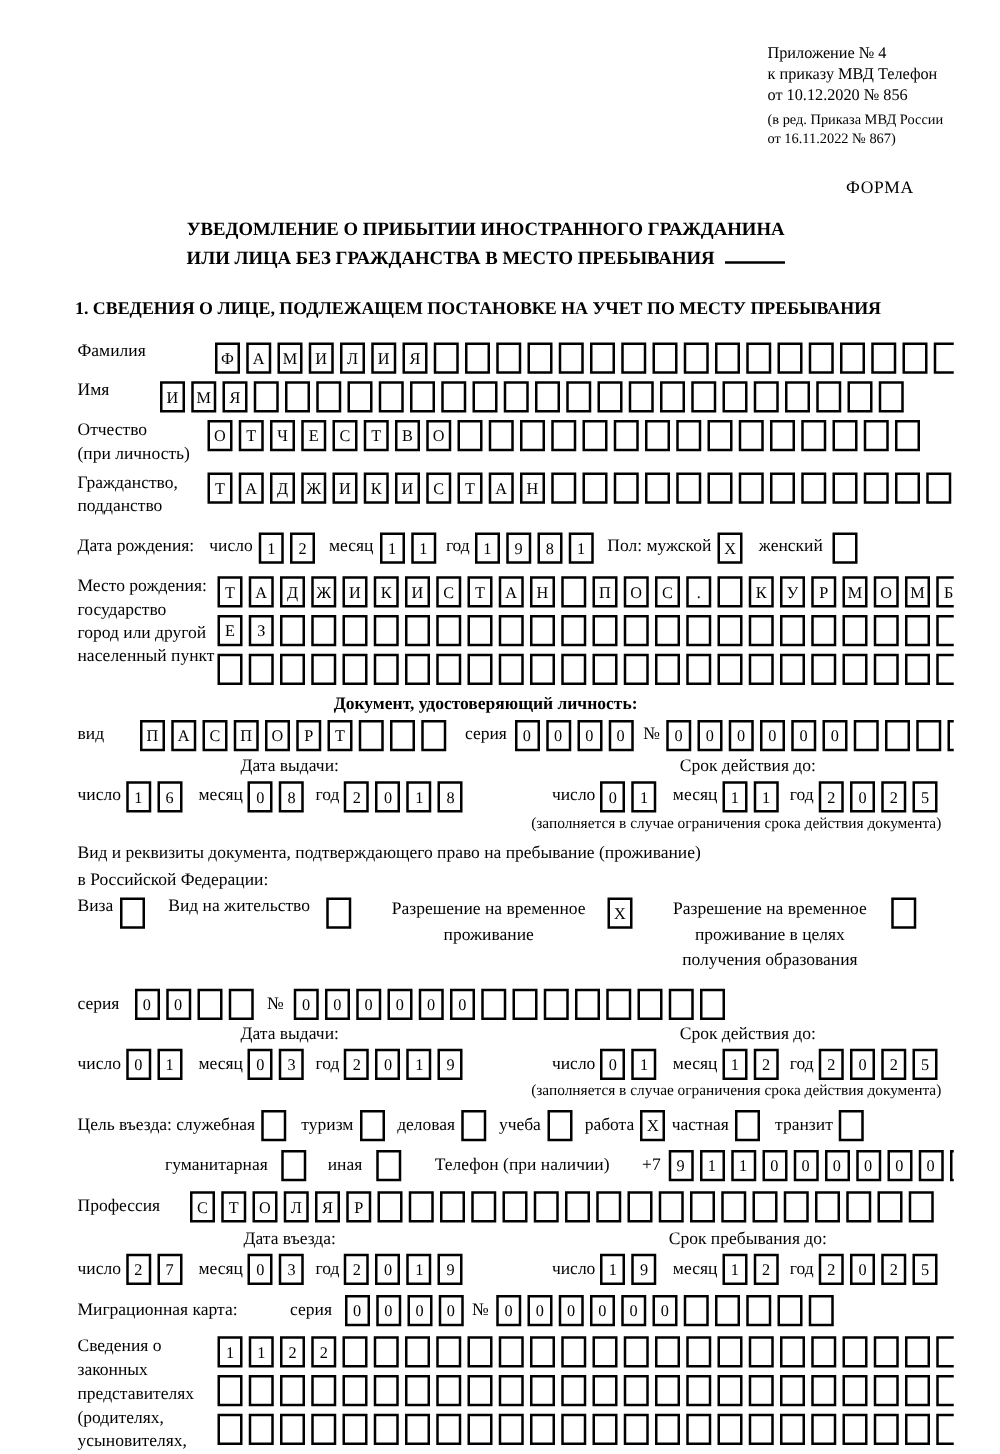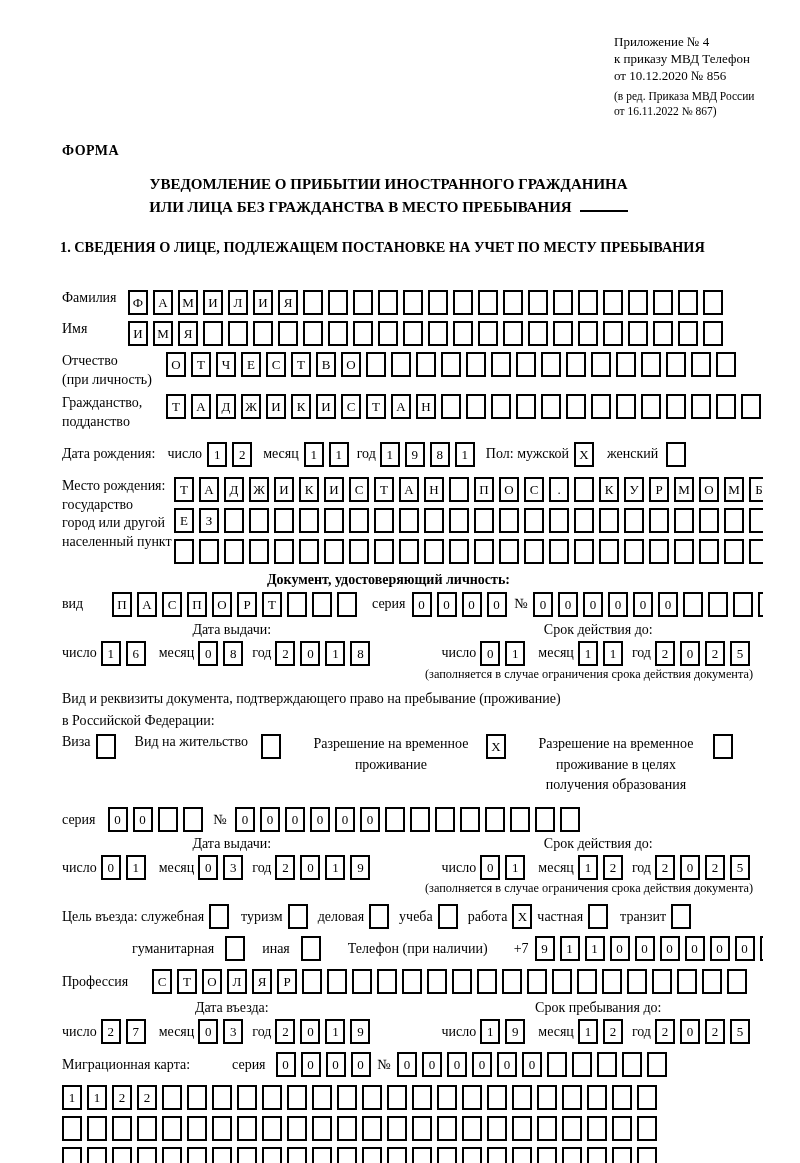--- a/index.html
+++ b/index.html
@@ -3,21 +3,21 @@
 <meta charset="utf-8">
 <style>
   html,body{margin:0;padding:0;background:#fff;}
   .page{
     width:763px;height:1163px;box-sizing:border-box;background:#fff;color:#000;
     font-family:"Liberation Serif","DejaVu Serif",serif;
     padding:34px 8px 0 62px;overflow:hidden;position:relative;font-size:14px;
   }
   .annex{margin-left:552px;font-size:13px;line-height:1.3;}
   .annex-note{margin-left:552px;font-size:11.5px;line-height:1.3;margin-top:4px;}
-  .forma{font-weight:bold;font-size:14px;padding-right:24px;margin-top:24px;letter-spacing:.5px;}
+  .forma{font-weight:normal;font-size:14px;text-align:right;padding-right:24px;margin-top:24px;letter-spacing:.5px;}
   .title{font-weight:bold;font-size:15px;text-align:center;margin-top:14px;line-height:1.55;margin-left:-40px;}
   .uline{display:inline-block;width:48px;border-bottom:2px solid #000;margin-left:8px;}
   .sec1{font-weight:bold;font-size:14.3px;margin-top:20px;margin-left:-2px;}
   .frow{display:flex;align-items:flex-start;}
   .lblcol{flex:0 0 auto;line-height:1.35;}
   .lbl{flex:0 0 auto;}
   .boxrow{display:flex;flex:0 0 auto;}
   .box{
     flex:0 0 auto;width:16px;height:21px;border:2px solid #000;margin-right:5px;
     display:flex;align-items:center;justify-content:center;
@@ -51,21 +51,21 @@
 
   <div class="forma">ФОРМА</div>
 
   <div class="title">
     <div>УВЕДОМЛЕНИЕ О ПРИБЫТИИ ИНОСТРАННОГО ГРАЖДАНИНА</div>
     <div><span>ИЛИ ЛИЦА БЕЗ ГРАЖДАНСТВА В МЕСТО ПРЕБЫВАНИЯ</span><span class="uline"></span></div>
   </div>
 
   <div class="sec1">1. СВЕДЕНИЯ О ЛИЦЕ, ПОДЛЕЖАЩЕМ ПОСТАНОВКЕ НА УЧЕТ ПО МЕСТУ ПРЕБЫВАНИЯ</div>
 
-  <div class="frow" style="margin-top:34px;">
+  <div class="frow" style="margin-top:18px;gap:44px;">
     <span class="lbl" style="width:66px;">Фамилия</span>
     <span class="boxrow">
         <span class="box">Ф</span>
         <span class="box">А</span>
         <span class="box">М</span>
         <span class="box">И</span>
         <span class="box">Л</span>
         <span class="box">И</span>
         <span class="box">Я</span>
         <span class="box"></span>
@@ -639,20 +639,28 @@
         <span class="box">0</span>
         <span class="box"></span>
         <span class="box"></span>
         <span class="box"></span>
         <span class="box"></span>
         <span class="box"></span>
       </span>
   </div>
 
   <div class="frow" style="margin-top:8px;">
+    <span class="lblcol" style="width:112px;">
+      <div>Сведения о</div>
+      <div>законных</div>
+      <div>представителях</div>
+      <div>(родителях,</div>
+      <div>усыновителях,</div>
+
+    </span>
     <span class="stack">
       <span class="boxrow">
           <span class="box">1</span>
           <span class="box">1</span>
           <span class="box">2</span>
           <span class="box">2</span>
           <span class="box"></span>
           <span class="box"></span>
           <span class="box"></span>
           <span class="box"></span>

